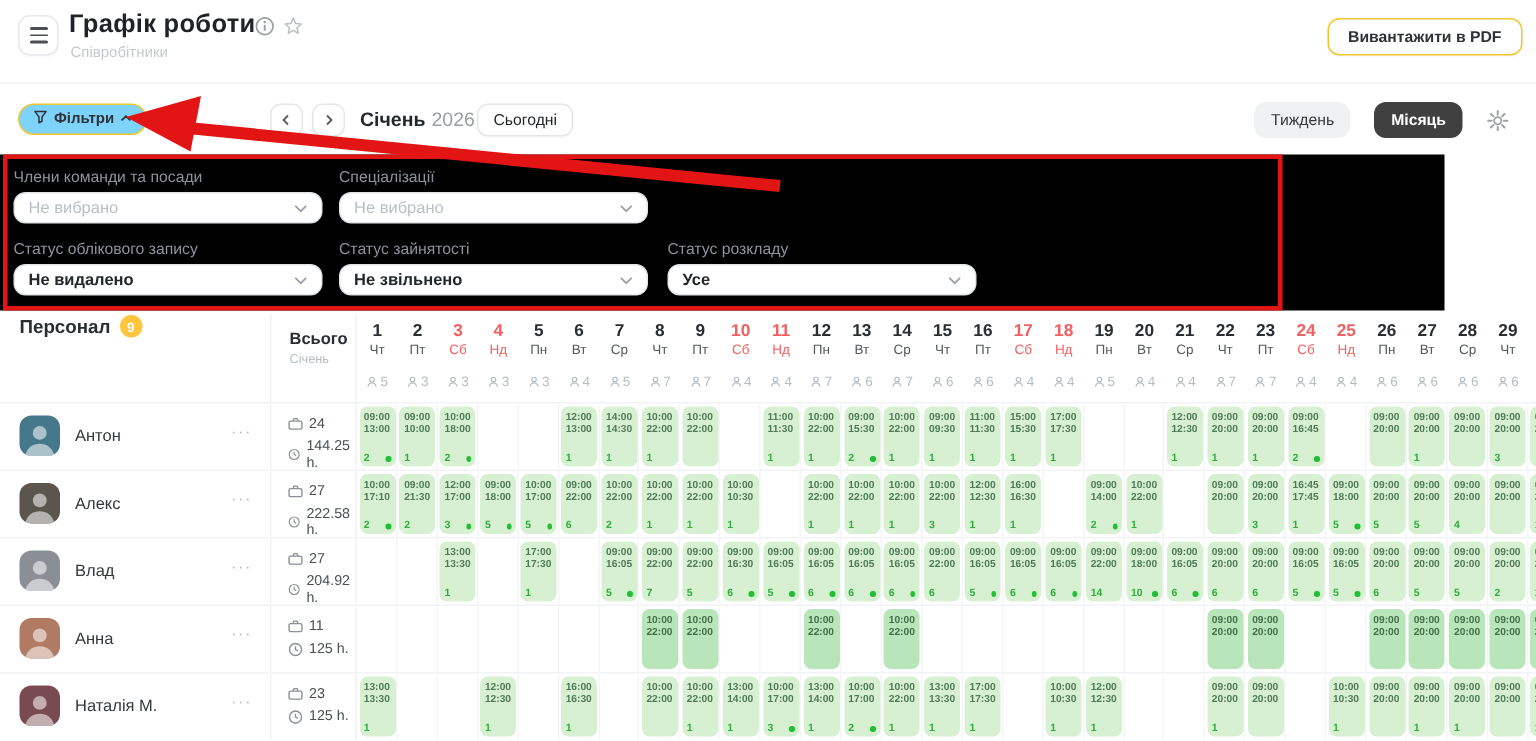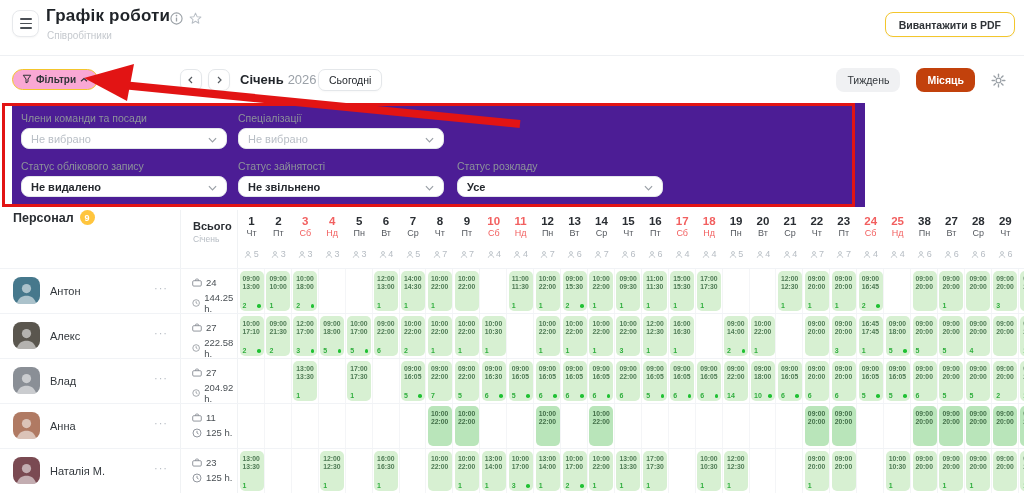--- a/index.html
+++ b/index.html
@@ -13,37 +13,37 @@
             display:flex; flex-direction:column; justify-content:center; align-items:center; gap:2.5px; box-shadow:0 1px 2px rgba(0,0,0,.04); cursor:pointer; }
   .burger i { display:block; width:12px; height:1.7px; background:#4a4f55; border-radius:1px; }
   .pagetitle { position:absolute; left:46px; top:6px; font-size:17px; font-weight:700; color:#1f2328; letter-spacing:.2px; }
   .titleicons { position:absolute; left:170px; top:11px; display:flex; gap:6px; align-items:center; }
   .subtitle { position:absolute; left:47px; top:30px; font-size:10px; color:#c5c9ce; }
   .pdfbtn { position:absolute; right:9px; top:12px; height:25px; padding:0 13px; border:1.5px solid #f3c62c; border-radius:8px; background:#fff;
             font-size:10.5px; font-weight:600; color:#2f3337; display:flex; align-items:center; cursor:pointer; box-shadow:0 1px 2px rgba(0,0,0,.03); }
 
   
   .toolbar { position:absolute; top:56px; left:0; width:1024px; height:47px; background:#fff; }
-  .filterbtn { position:absolute; left:12px; top:13px; height:21px; padding:0 9px; border:1.5px solid #f3c62c; border-radius:11px; background:#f9a8d4;
+  .filterbtn { position:absolute; left:12px; top:13px; height:21px; padding:0 9px; border:1.5px solid #f3c62c; border-radius:11px; background:#7dd3fc;
                display:flex; align-items:center; gap:4px; font-size:10px; font-weight:700; color:#2f3337; cursor:pointer; }
   .navbtn { position:absolute; top:13px; width:22px; height:22px; border:1px solid #e4e7ea; border-radius:7px; background:#fff; display:flex;
             align-items:center; justify-content:center; cursor:pointer; box-shadow:0 1px 2px rgba(0,0,0,.03); }
   .navprev { left:180px; } .navnext { left:208px; }
   .monthtitle { position:absolute; left:240px; top:16px; font-size:13px; font-weight:700; color:#23272c; }
   .monthtitle .yr { font-weight:400; color:#9ba1a8; margin-left:4px; }
   .todaybtn { position:absolute; left:318px; top:13px; height:22px; padding:0 10px; border:1px solid #e4e7ea; border-radius:7px; background:#fff;
               font-size:10.5px; color:#23272c; display:flex; align-items:center; cursor:pointer; box-shadow:0 1px 2px rgba(0,0,0,.03); }
   .viewgroup { position:absolute; right:18px; top:12px; display:flex; align-items:center; gap:16px; }
   .pill { height:24px; padding:0 11px; border-radius:8px; font-size:10.5px; display:flex; align-items:center; cursor:pointer; }
   .pill.week { background:#f0f1f3; color:#33383d; }
-  .pill.month { background:#c2410c; color:#fff; font-weight:600; }
+  .pill.month { background:#404040; color:#fff; font-weight:600; }
   .gear { display:flex; align-items:center; cursor:pointer; }
 
   
-  .fpanel { position:absolute; top:103px; left:12px; width:853px; height:104px; background:#4c1d95; }
+  .fpanel { position:absolute; top:103px; left:0; width:963px; height:104px; background:#000000; }
   .ffield { position:absolute; width:206px; }
   .flabel { font-size:10.5px; color:#8d939a; margin-bottom:4px; }
   .fselect { height:21px; border:1px solid #e2e6ea; border-radius:8px; background:#fff; display:flex; align-items:center; justify-content:space-between;
              padding:0 9px; font-size:11px; cursor:pointer;gap:25px; }
   .fselect .val { color:#24282d; font-weight:600; }
   .fselect.placeholder .val { color:#b9bfc6; font-weight:400; }
   .f1 { left:9px; top:9px; } .f2 { left:226px; top:9px; }
   .f3 { left:9px; top:57px; } .f4 { left:226px; top:57px; } .f5 { left:445px; top:57px; }
 
   
@@ -490,21 +490,21 @@
             <div class="dwk">Нд</div>
             <div class="dcount">
               <svg width="8" height="9" viewBox="0 0 16 16">
                 <circle cx="8" cy="5" r="3" fill="none" stroke="#b6bcc3" stroke-width="1.6"></circle>
                 <path d="M2.5 14.5 c1-3.4 3-5 5.5-5 s4.5 1.6 5.5 5" fill="none" stroke="#b6bcc3" stroke-width="1.6"></path>
               </svg>
               <span>4</span>
             </div>
           </div>
           <div class="daycol">
-            <div class="dnum">38</div>
+            <div class="dnum">26</div>
             <div class="dwk">Пн</div>
             <div class="dcount">
               <svg width="8" height="9" viewBox="0 0 16 16">
                 <circle cx="8" cy="5" r="3" fill="none" stroke="#b6bcc3" stroke-width="1.6"></circle>
                 <path d="M2.5 14.5 c1-3.4 3-5 5.5-5 s4.5 1.6 5.5 5" fill="none" stroke="#b6bcc3" stroke-width="1.6"></path>
               </svg>
               <span>6</span>
             </div>
           </div>
           <div class="daycol">

